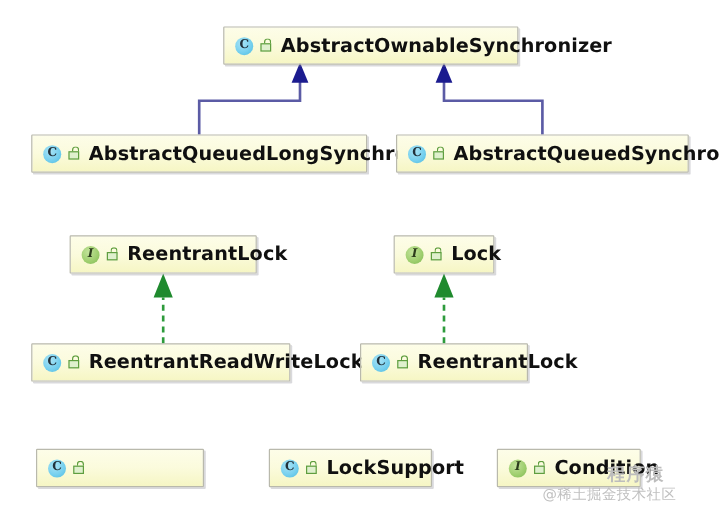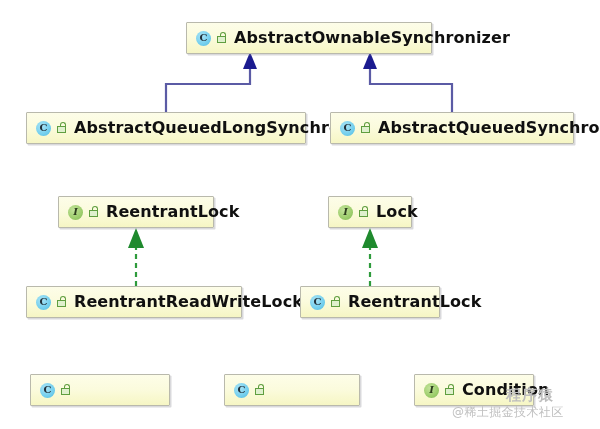--- a/index.html
+++ b/index.html
@@ -271,20 +271,21 @@
 
   <div class="uml-node" style="left:224px; top:374px; width:136px;">
     <span class="type-icon class-icon">
       <span class="disc"></span>
       <span class="glyph">C</span>
     </span>
     <span class="vis-icon">
       <span class="shackle"></span>
         <span class="box"></span>
     </span>
+    <span class="node-label">LockSupport</span>
   </div>
 
   <div class="uml-node" style="left:414px; top:374px; width:120px;">
     <span class="type-icon interface-icon">
       <span class="disc"></span>
       <span class="glyph">I</span>
     </span>
     <span class="vis-icon">
       <span class="shackle"></span>
         <span class="box"></span>

